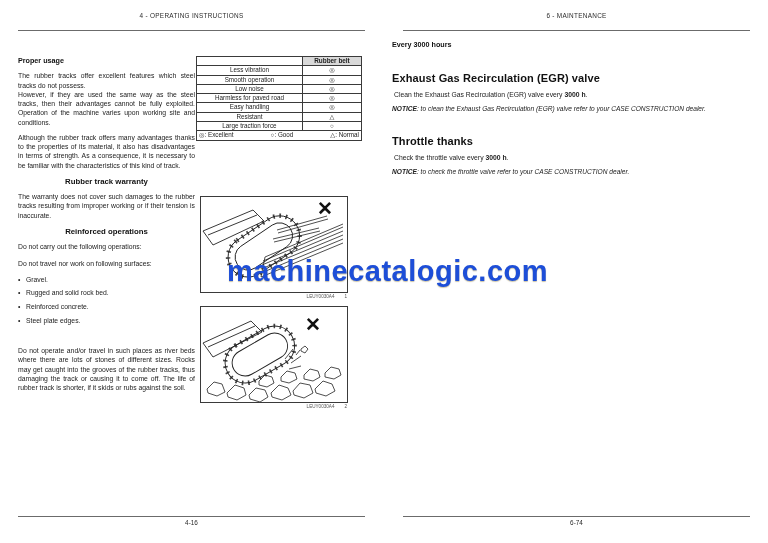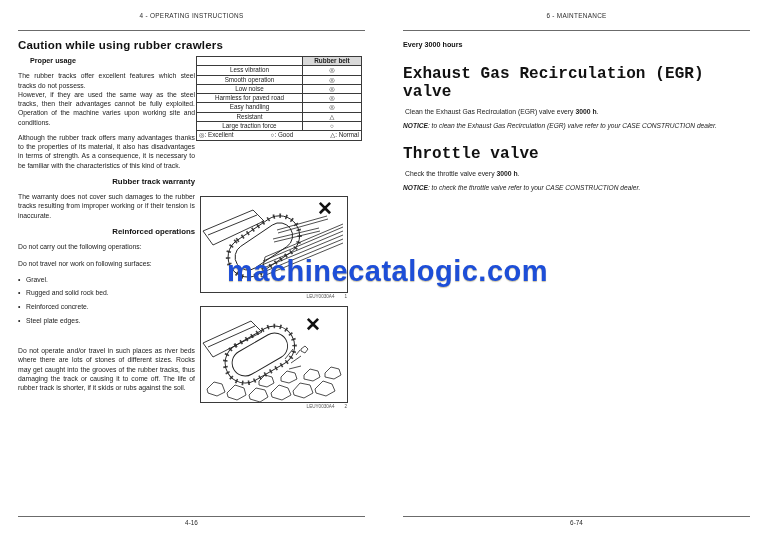--- a/index.html
+++ b/index.html
@@ -8,44 +8,44 @@
     font-family:"Liberation Sans",sans-serif;color:#1c1c1c;
     -webkit-font-smoothing:antialiased;
   }
   
   .page-header{position:absolute;top:12px;font-size:6.4px;letter-spacing:.3px;color:#2a2a2a;text-align:center;width:347px;}
   .header-rule,.footer-rule{position:absolute;height:0;border-top:1.6px solid #6b6b6b;width:347px;}
   .page-footer{position:absolute;top:519px;font-size:6.4px;color:#2a2a2a;text-align:center;width:347px;}
   
   .lp-title{position:absolute;left:18px;top:39px;font-size:11.5px;font-weight:bold;letter-spacing:.2px;color:#111;}
   .lp-col{position:absolute;left:18px;top:56px;width:177px;font-size:6.8px;line-height:9.25px;text-align:justify;color:#222;}
-  .h-small{font-size:7.2px;font-weight:bold;margin:0 0 6px 12px;text-align:left;color:#111;}
-  .h-mid{font-size:7.8px;font-weight:bold;margin:7px 0 6px 0;text-align:right;color:#111;}
+  .h-small{font-size:7.2px;font-weight:bold;margin:0 0 6px 0;text-align:left;color:#111;}
+  .h-mid{font-size:7.8px;font-weight:bold;margin:7px 0 6px 0;text-align:center;color:#111;}
   .lp-col p{margin:0;}
   .lp-col p.gap-after{margin-bottom:6px;}
   .bullet-item{position:relative;padding-left:8px;margin:0 0 4.5px 0;text-align:left;}
   .bullet-item::before{content:"•";position:absolute;left:0;top:0;}
   .last-para{margin-top:21px !important;}
   
   .feat-table{position:absolute;left:196px;top:56px;width:166px;border-collapse:collapse;font-size:6.3px;color:#222;}
   .feat-table td,.feat-table th{border:1px solid #3a3a3a;padding:0 2px;height:8.3px;line-height:8.3px;text-align:center;font-weight:normal;}
   .feat-table th.colhead{background:#d9d9d9;font-weight:bold;font-size:6.4px;}
   .feat-table .lblcol{width:101px;}
   .legend-cell{padding:0 3px;}
   .legend-flex{display:flex;justify-content:space-between;}
   
   .figure{position:absolute;width:146px;height:95px;border:1px solid #3a3a3a;background:#fff;}
   .fig1{left:200px;top:196px;}
   .fig2{left:200px;top:306px;}
   .x-mark{position:absolute;top:2px;right:14px;font-size:19px;font-weight:bold;color:#111;line-height:1;}
   .fig-caption{position:absolute;right:0;top:97px;width:146px;display:flex;justify-content:flex-end;gap:10px;font-size:4.6px;color:#555;}
   
-  .rp-flow{position:absolute;left:403px;top:40px;width:347px;color:#222;}
+  .rp-flow{position:absolute;left:392px;top:40px;width:347px;color:#222;}
   .interval-head{font-size:7.2px;font-weight:bold;margin:0 0 11px 0;color:#111;}
-  .sec-head{font-size:16px;font-weight:bold;margin:16px 0 7px 0;letter-spacing:.1px;color:#111;font-family:Liberation Mono, monospace;}
+  .sec-head{font-size:11px;font-weight:bold;margin:23px 0 7px 0;letter-spacing:.1px;color:#111;}
   .sec-body{font-size:6.8px;margin:0 0 7px 2px;}
   .sec-notice{font-size:6.6px;font-style:italic;margin:0 0 10px 0;}
   .sec-notice .nlabel{font-weight:bold;}
   .bold-inline{font-weight:bold;}
   
   .watermark{
     position:absolute;left:227px;top:255px;z-index:20;
     font-size:29px;font-weight:bold;letter-spacing:.5px;
     text-shadow:0 1px 1px rgba(110,85,0,.35);
     white-space:nowrap;
@@ -53,21 +53,20 @@
   svg{display:block;}
 </style>
 </head>
 <body>
 
 <div class="canvas">
 
   <div class="page-header" style="left:18px;">4 - OPERATING INSTRUCTIONS</div>
   <div class="header-rule" style="left:18px;top:30px;"></div>
 
-  <div class="lp-title">Caution while using rubber crawlers</div>
 
   <div class="lp-col">
     <div class="h-small">Proper usage</div>
     <p>The rubber tracks offer excellent features which steel tracks do not possess.</p>
     <p class="gap-after">However, if they are used the same way as the steel tracks, then their advantages cannot be fully exploited. Operation of the machine varies upon working site and conditions.</p>
     <p>Although the rubber track offers many advantages thanks to the properties of its material, it also has disadvantages in terms of strength. As a consequence, it is necessary to be familiar with the characteristics of this kind of track.</p>
 
     <div class="h-mid">Rubber track warranty</div>
     <p>The warranty does not cover such damages to the rubber tracks resulting from improper working or if their tension is inaccurate.</p>
 
@@ -201,21 +200,21 @@
   <div class="rp-flow">
     <div class="interval-head">Every 3000 hours</div>
 
     <div>
       <div class="sec-head">Exhaust Gas Recirculation (EGR) valve</div>
       <p class="sec-body"><span>Clean the Exhaust Gas Recirculation (EGR) valve every </span><span class="bold-inline">3000 h</span><span>.</span></p>
       <p class="sec-notice"><span class="nlabel">NOTICE</span><span>: to clean the Exhaust Gas Recirculation (EGR) valve refer to your CASE CONSTRUCTION dealer.</span></p>
     </div>
 
     <div>
-      <div class="sec-head">Throttle valve</div>
+      <div class="sec-head">Throttle thanks</div>
       <p class="sec-body"><span>Check the throttle valve every </span><span class="bold-inline">3000 h</span><span>.</span></p>
       <p class="sec-notice"><span class="nlabel">NOTICE</span><span>: to check the throttle valve refer to your CASE CONSTRUCTION dealer.</span></p>
     </div>
 
   </div>
 
   <div class="footer-rule" style="left:403px;top:516px;"></div>
   <div class="page-footer" style="left:403px;">6-74</div>
 
   <div class="watermark" style="color: #1d4ed8;">machinecatalogic.com</div>

